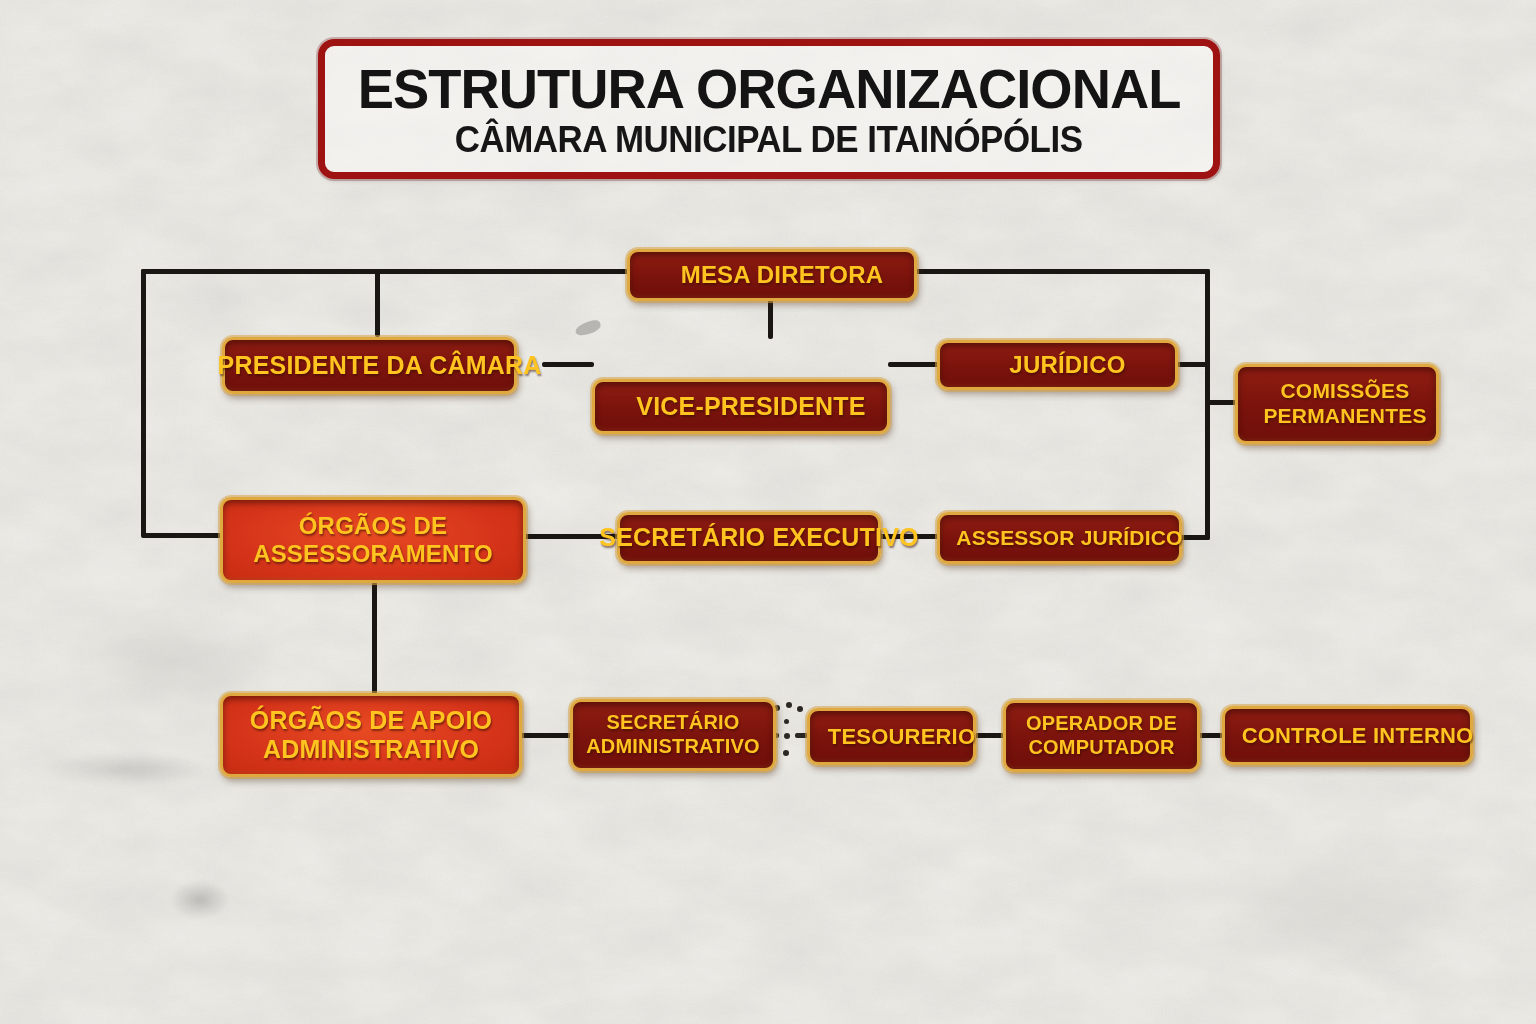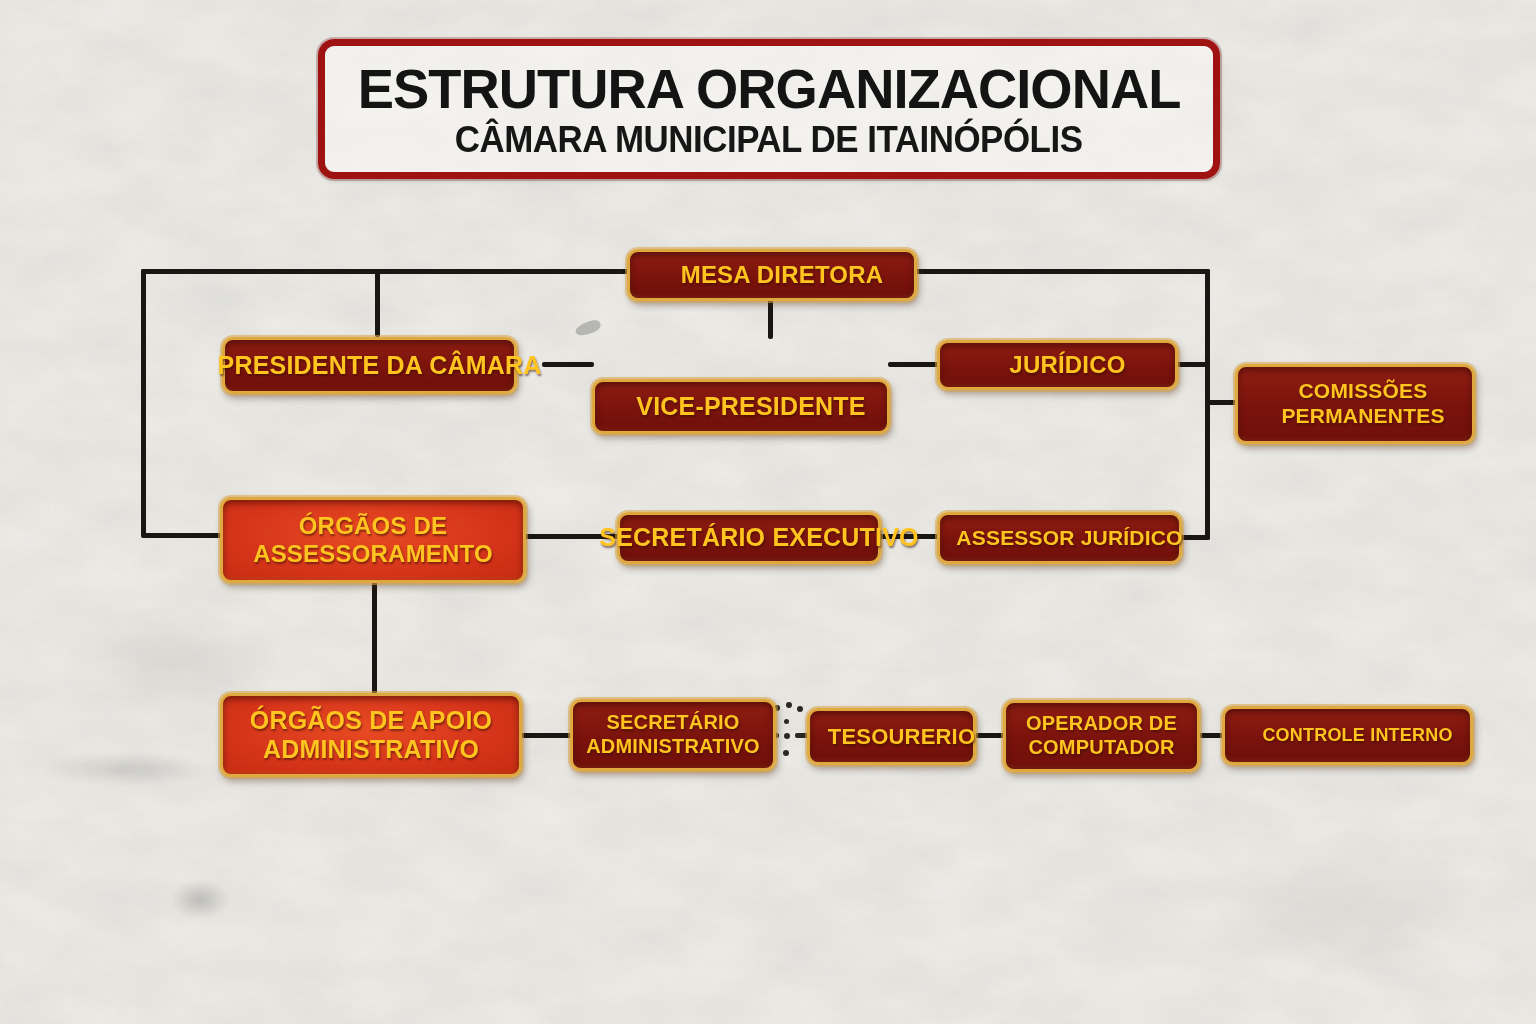--- a/index.html
+++ b/index.html
@@ -134,21 +134,21 @@
   </div>
 
   <div class="node maroon oneline" style="left:592px;top:338px;width:298px;height:55px;font-size:25px;margin-top:41px;">
     <span>VICE-PRESIDENTE</span>
   </div>
 
   <div class="node maroon oneline" style="left:937px;top:340px;width:241px;height:50px;font-size:24px;">
     <span>JURÍDICO</span>
   </div>
 
-  <div class="node maroon" style="left:1235px;top:364px;width:240px;height:80px;font-size:21px;padding-left:24px;">
+  <div class="node maroon" style="left:1235px;top:364px;width:204px;height:80px;font-size:21px;padding-left:24px;">
     <span>COMISSÕES PERMANENTES</span>
   </div>
 
   <div class="node orange" style="left:220px;top:497px;width:306px;height:86px;font-size:24px;">
     <span>ÓRGÃOS DE ASSESSORAMENTO</span>
   </div>
 
   <div class="node maroon oneline" style="left:617px;top:512px;width:264px;height:52px;font-size:25px;">
     <span>SECRETÁRIO EXECUTIVO</span>
   </div>
@@ -166,17 +166,17 @@
   </div>
 
   <div class="node maroon oneline" style="left:807px;top:708px;width:169px;height:57px;font-size:22px;">
     <span>TESOURERIO</span>
   </div>
 
   <div class="node maroon" style="left:1003px;top:700px;width:197px;height:72px;font-size:20px;">
     <span>OPERADOR DE COMPUTADOR</span>
   </div>
 
-  <div class="node maroon oneline" style="left:1222px;top:706px;width:251px;height:59px;font-size:18px;">
+  <div class="node maroon oneline" style="left:1222px;top:706px;width:251px;height:59px;font-size:22px;">
     <span>CONTROLE INTERNO</span>
   </div>
 
 </div>
 
 </body></html>

